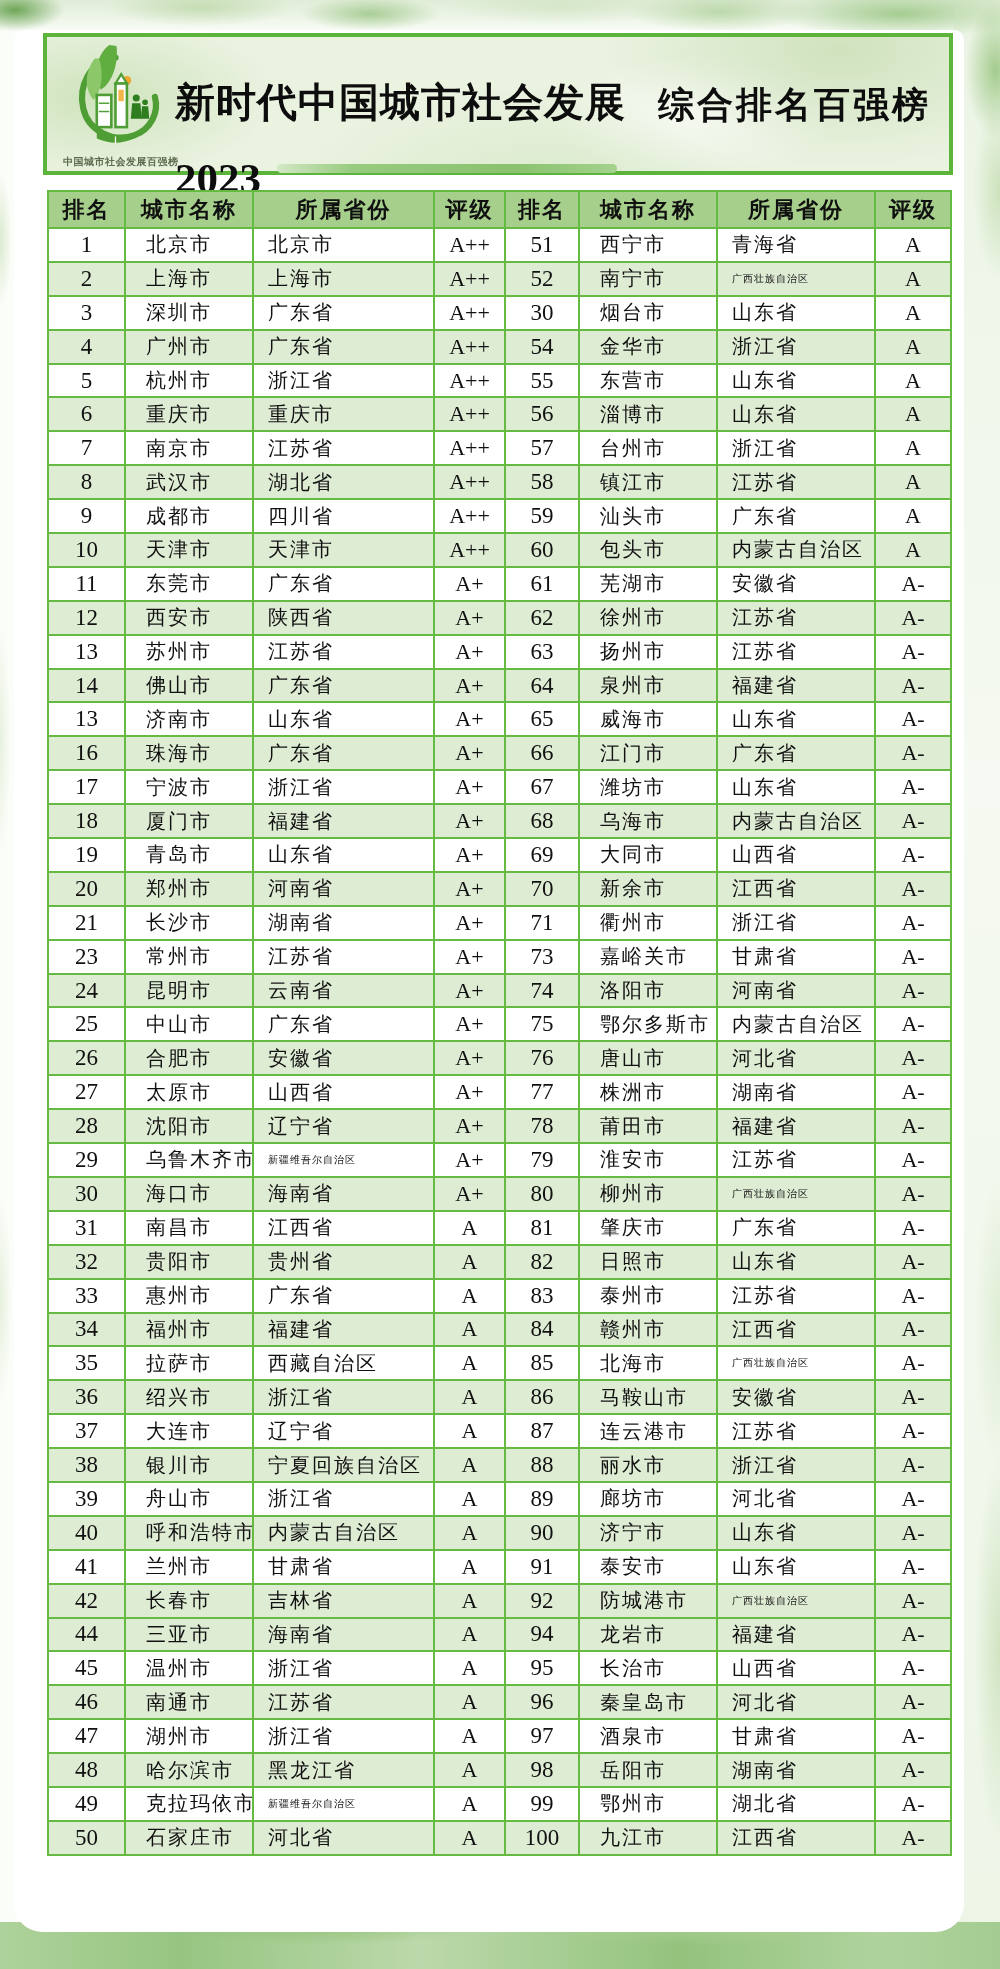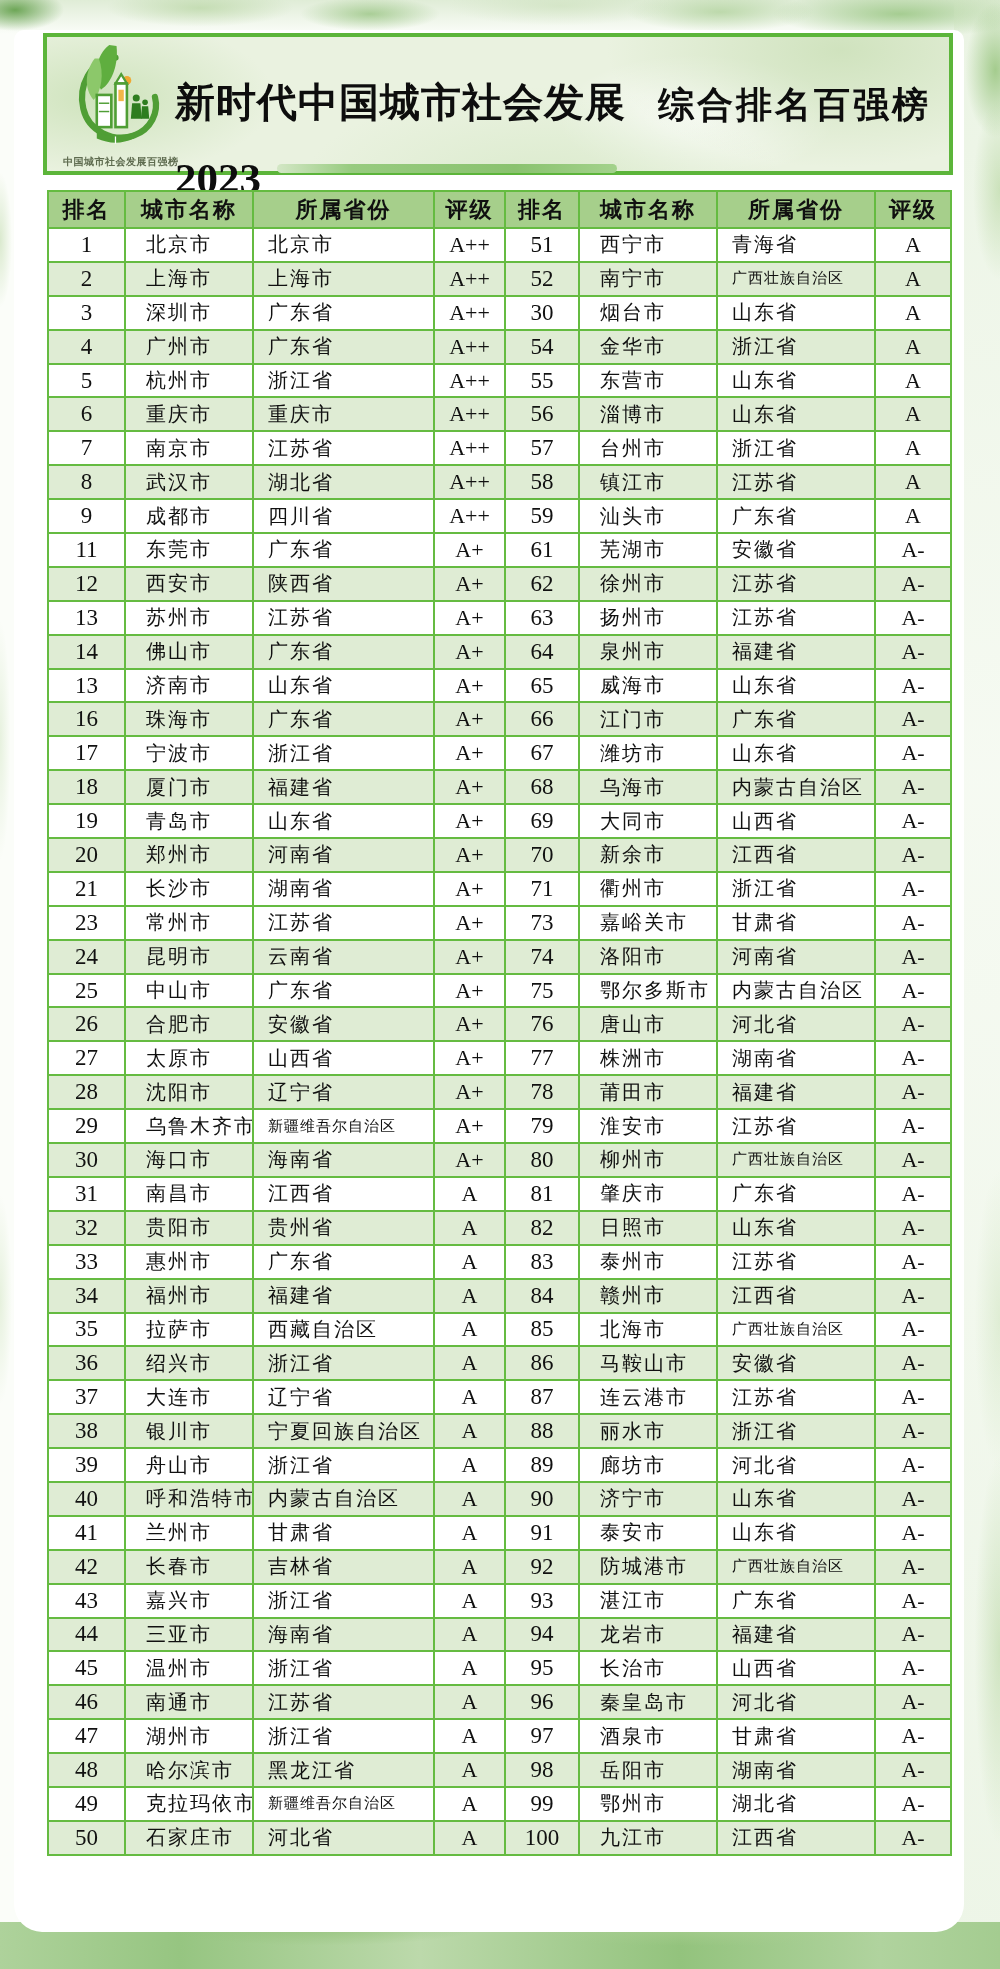--- a/index.html
+++ b/index.html
@@ -99,21 +99,21 @@
     overflow:hidden;white-space:nowrap;
     padding:0;
   }
   .rank-table thead tr{height:37px;background:var(--header-row-bg);}
   .rank-table th{font-size:22px;font-weight:bold;letter-spacing:2px;color:#101010;}
   .rank-table tbody tr{height:33.9px;background:#ffffff;}
   .rank-table tbody tr.alt{background:var(--alt-row-bg);}
   .rank-table td.rank{font-size:23px;}
   .rank-table td.city{font-size:20px;text-align:left;padding-left:20px;letter-spacing:2px;}
   .rank-table td.province{font-size:20px;text-align:left;padding-left:14px;letter-spacing:2px;}
-  .rank-table td.province.small{font-size:15px;letter-spacing:1px;}
+  .rank-table td.province.small{font-size:10px;letter-spacing:1px;}
   .rank-table td.rating{font-size:22px;letter-spacing:0;}
 </style>
 </head>
 <body>
 
 <div class="wash wash-top"></div>
 <div class="wash wash-right"></div>
 <div class="wash wash-left"></div>
 <div class="wash wash-bottom"></div>
 
@@ -258,20 +258,30 @@
       <tr>
         <td class="rank">9</td>
         <td class="city">成都市</td>
         <td class="province">四川省</td>
         <td class="rating">A++</td>
         <td class="rank">59</td>
         <td class="city">汕头市</td>
         <td class="province">广东省</td>
         <td class="rating">A</td>
       </tr>
+      <tr class="alt">
+        <td class="rank">10</td>
+        <td class="city">天津市</td>
+        <td class="province">天津市</td>
+        <td class="rating">A++</td>
+        <td class="rank">60</td>
+        <td class="city">包头市</td>
+        <td class="province">内蒙古自治区</td>
+        <td class="rating">A</td>
+      </tr>
       <tr>
         <td class="rank">11</td>
         <td class="city">东莞市</td>
         <td class="province">广东省</td>
         <td class="rating">A+</td>
         <td class="rank">61</td>
         <td class="city">芜湖市</td>
         <td class="province">安徽省</td>
         <td class="rating">A-</td>
       </tr>
@@ -566,30 +576,20 @@
         <td class="rating">A-</td>
       </tr>
       <tr class="alt">
         <td class="rank">42</td>
         <td class="city">长春市</td>
         <td class="province">吉林省</td>
         <td class="rating">A</td>
         <td class="rank">92</td>
         <td class="city">防城港市</td>
         <td class="province small">广西壮族自治区</td>
-        <td class="rating">A-</td>
-      </tr>
-      <tr>
-        <td class="rank">43</td>
-        <td class="city">嘉兴市</td>
-        <td class="province">浙江省</td>
-        <td class="rating">A</td>
-        <td class="rank">93</td>
-        <td class="city">湛江市</td>
-        <td class="province">广东省</td>
         <td class="rating">A-</td>
       </tr>
       <tr class="alt">
         <td class="rank">44</td>
         <td class="city">三亚市</td>
         <td class="province">海南省</td>
         <td class="rating">A</td>
         <td class="rank">94</td>
         <td class="city">龙岩市</td>
         <td class="province">福建省</td>

